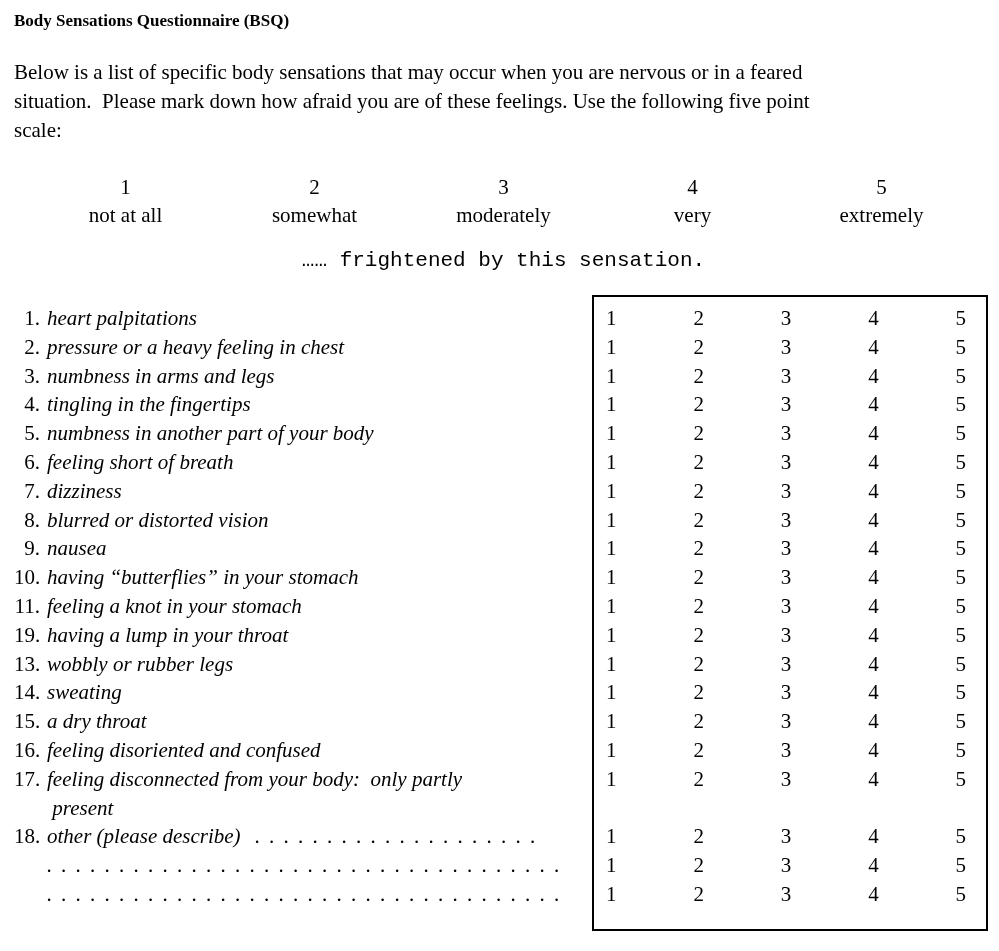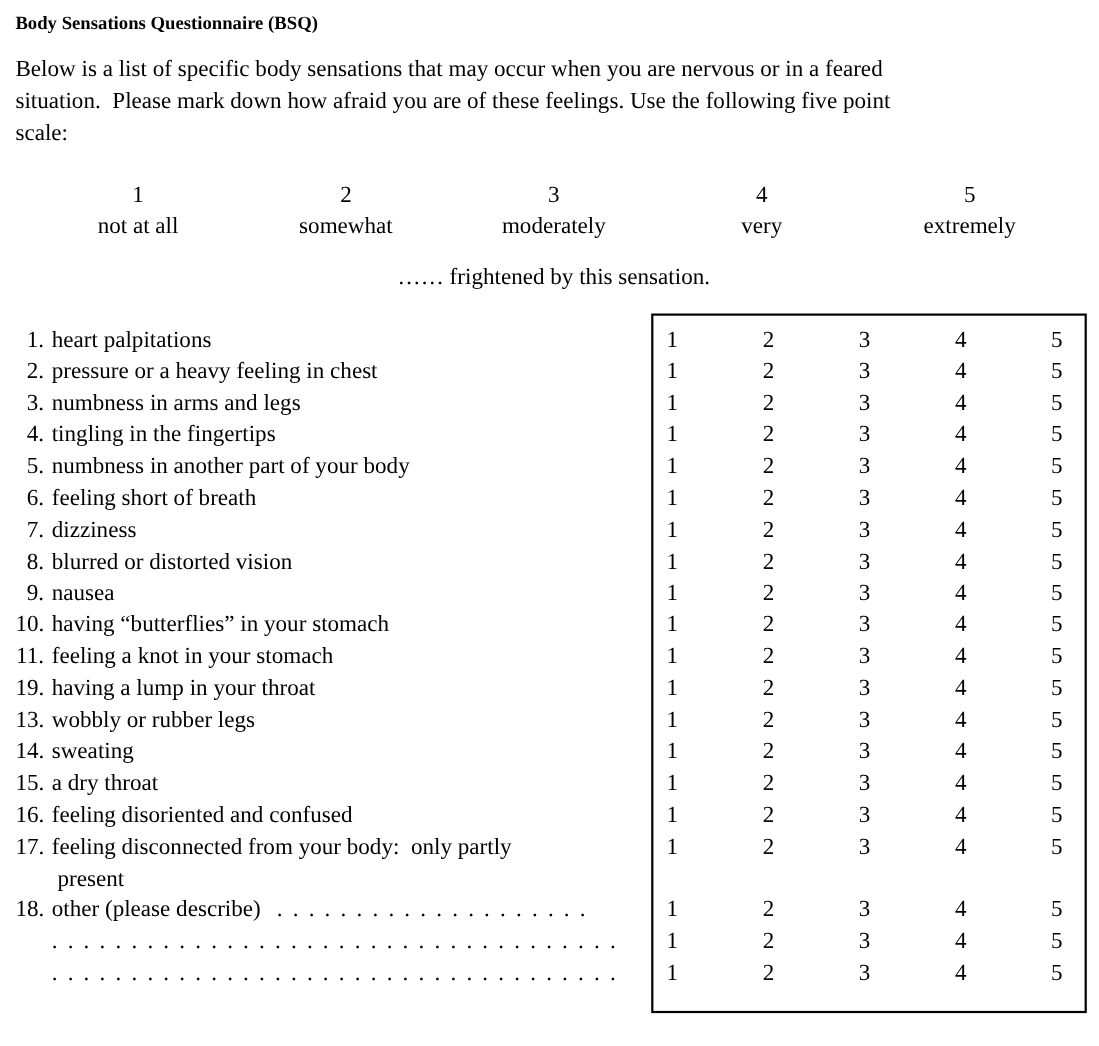--- a/index.html
+++ b/index.html
@@ -12,21 +12,21 @@
   .page { padding: 9px 11px 0 14px; }
 
   .title {
     font-weight: bold;
     font-size: 17px;
     line-height: 24px;
     white-space: pre;
   }
 
   .intro {
-    margin-top: 15px;
+    margin-top: 25px;
     line-height: 29px;
     white-space: pre-wrap;
     width: 968px;
   }
 
   .scale {
     display: flex;
     margin-top: 28px;
     margin-left: 17px;
     width: 945px;
@@ -34,20 +34,21 @@
   .scale-col { flex: 1 1 0; text-align: center; }
   .scale-num { line-height: 28px; }
   .scale-label { line-height: 28px; }
 
   .caption {
     margin-top: 18px;
     margin-left: 17px;
     width: 945px;
     text-align: center;
     line-height: 28px;
+    font-family: Liberation Mono, monospace;
   }
 
   .items-area { position: relative; margin-top: 20px; }
   .ratings-box {
     position: absolute;
     left: 578px; top: 0;
     width: 396px; height: 636px;
     border: 2px solid #000;
     box-sizing: border-box;
   }
@@ -56,20 +57,21 @@
   .cell-num {
     width: 26px; flex: 0 0 26px;
     text-align: right;
     white-space: pre;
   }
   .cell-text {
     flex: 1 1 auto;
     padding-left: 7px;
     white-space: pre;
     overflow: hidden;
+    font-style: italic;
   }
   .dots { letter-spacing: 2px; }
   .cell-ratings {
     flex: 0 0 396px;
     width: 396px;
     box-sizing: border-box;
     display: flex;
     justify-content: space-between;
     padding: 0 22px 0 14px;
   }

